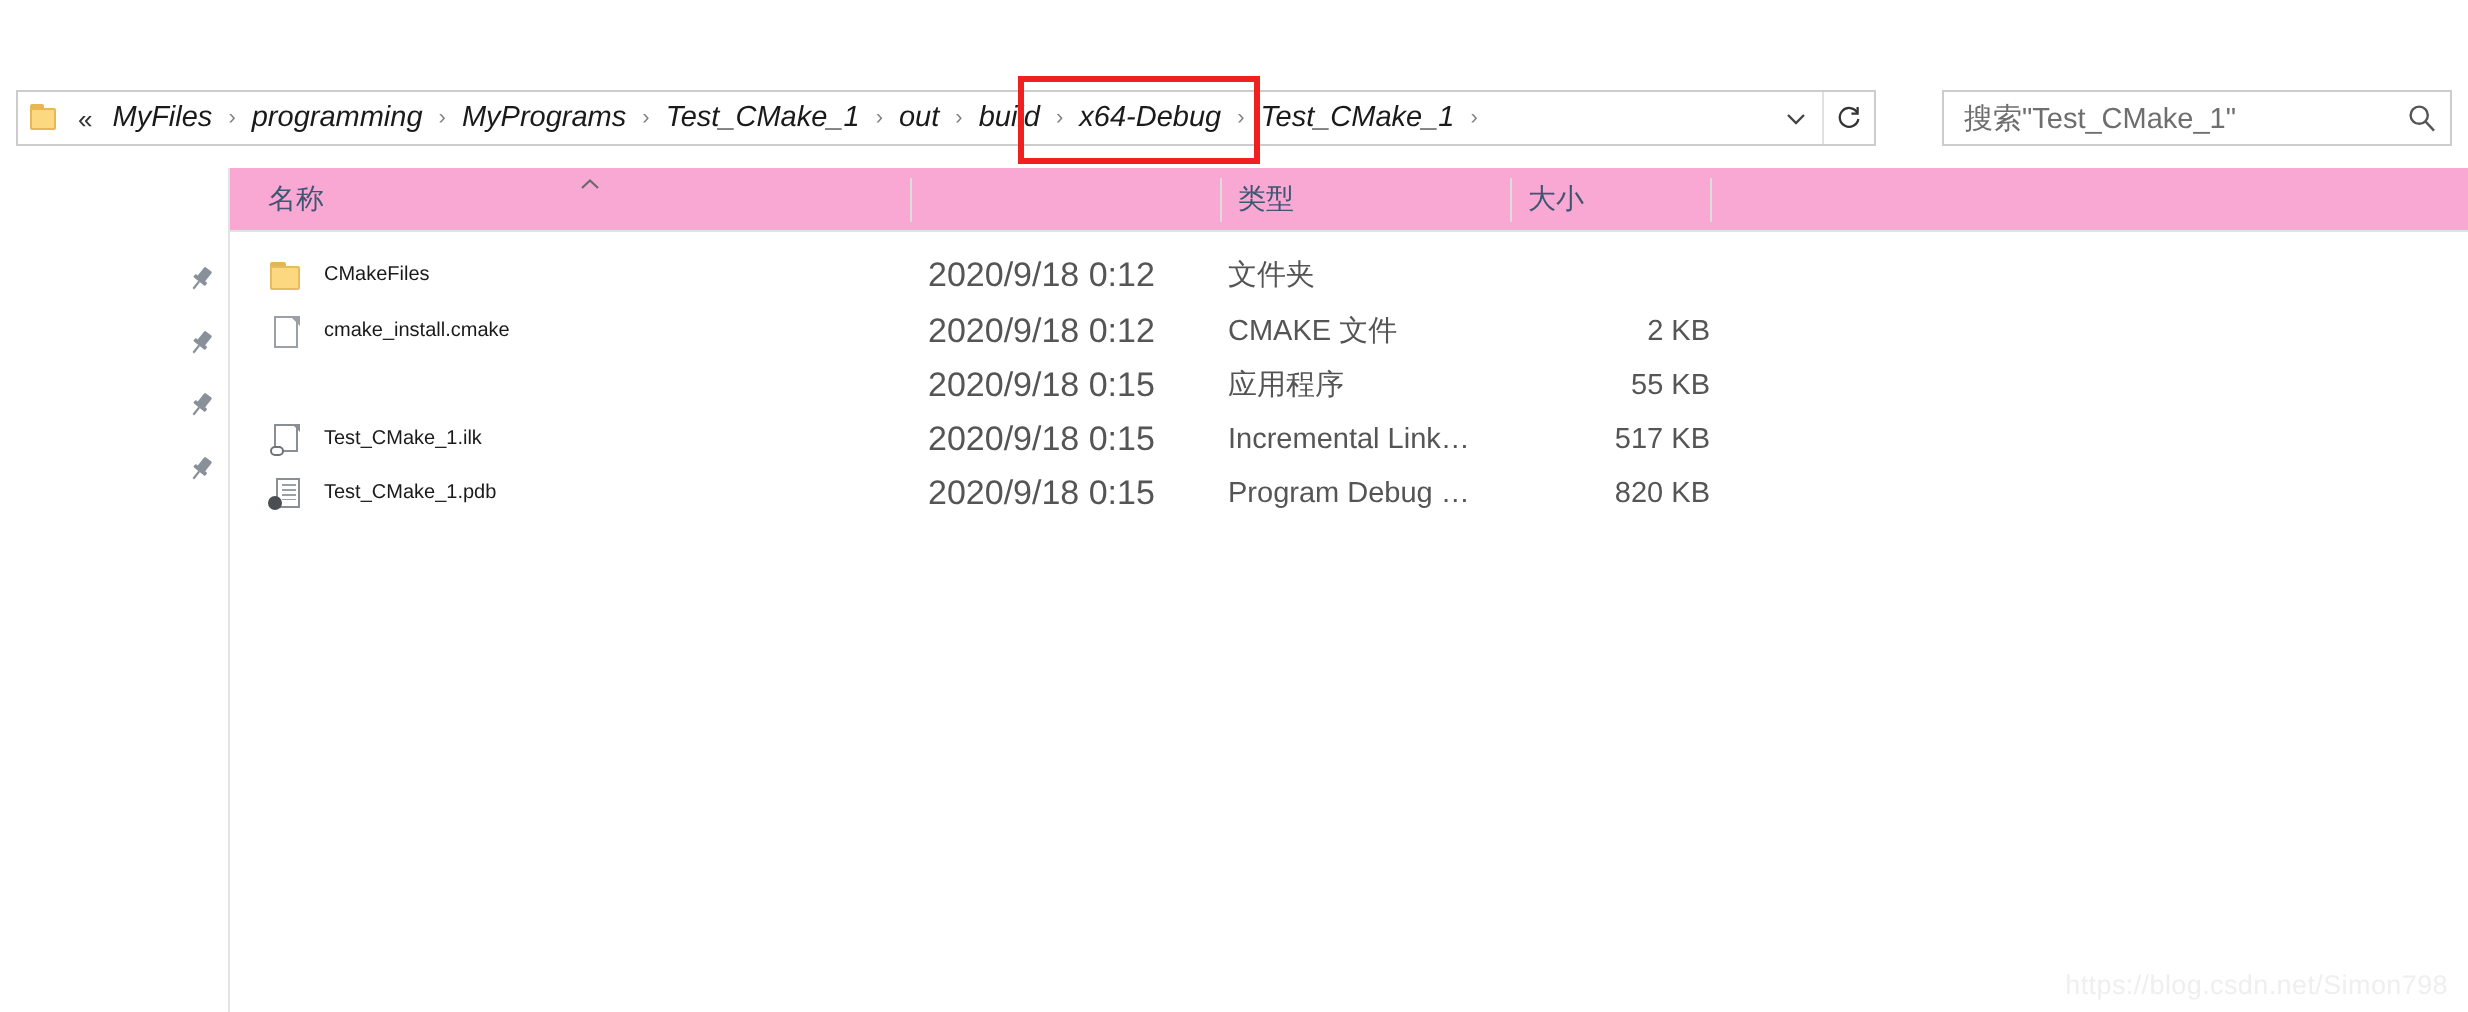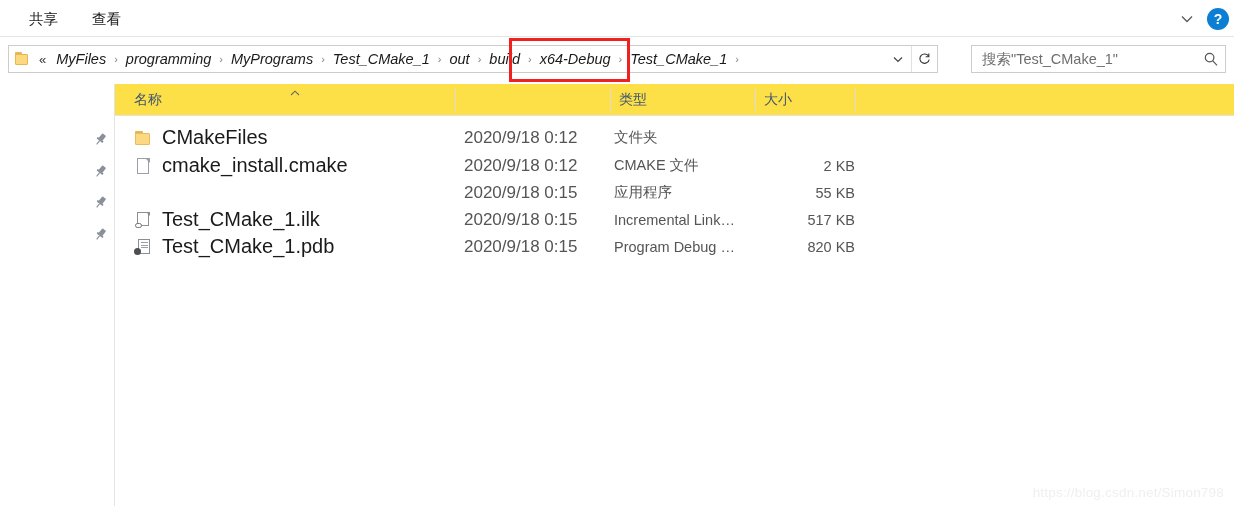--- a/index.html
+++ b/index.html
@@ -220,21 +220,21 @@
     left: 115px; top: 84px;
     width: 1119px; height: 422px;
     background: #ffffff;
     overflow: hidden;
   }
 
   .col-header {
     position: absolute;
     left: 0; top: 0;
     width: 1119px; height: 32px;
-    background: #fde047;
+    background: #f9a8d4;
     border-bottom: 1px solid #e3e3e3;
   }
   .col-h {
     position: absolute;
     top: 0; height: 31px;
     display: flex;
     align-items: center;
     font-size: 14px;
     color: #3f5673;
     cursor: pointer;
@@ -269,21 +269,21 @@
     display: flex;
     align-items: center;
   }
   .file-icon {
     width: 18px; height: 18px;
     flex: none;
     position: relative;
     margin-right: 10px;
   }
   .name-text {
-    font-size: 20px;
+    font-size: 10px;
     color: #1a1a1a;
     white-space: nowrap;
   }
   .cell-date {
     position: absolute;
     left: 349px; top: 0; height: 27px;
     display: flex; align-items: center;
     font-size: 17px; color: #555555;
     white-space: nowrap;
   }
@@ -389,32 +389,20 @@
     white-space: nowrap;
     user-select: none;
     letter-spacing: 0.2px;
   }
 </style>
 </head>
 <body>
 
 <div id="explorer">
 
-  <div class="ribbon">
-    <div class="ribbon-tab share">共享</div>
-    <div class="ribbon-tab view">查看</div>
-
-    <div class="ribbon-chevron">
-      <svg width="18" height="16" viewBox="0 0 18 16">
-        <path d="M4 5.5 L9 10.5 L14 5.5" fill="none" stroke="#5a5a5a" stroke-width="1.3"></path>
-      </svg>
-    </div>
-
-    <div class="help-btn">?</div>
-  </div>
 
   <div class="addr-row">
 
     <div class="addr-box">
       <div class="addr-folder-icon">
         <div class="tab"></div>
           <div class="body"></div>
       </div>
 
       <div class="crumbs">

